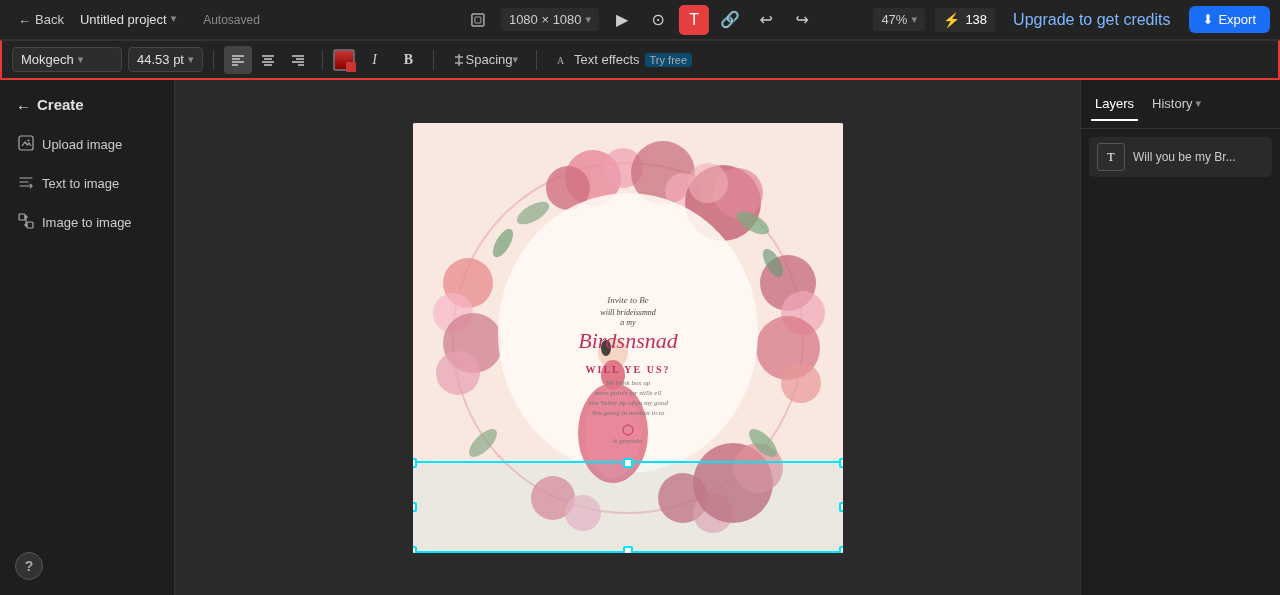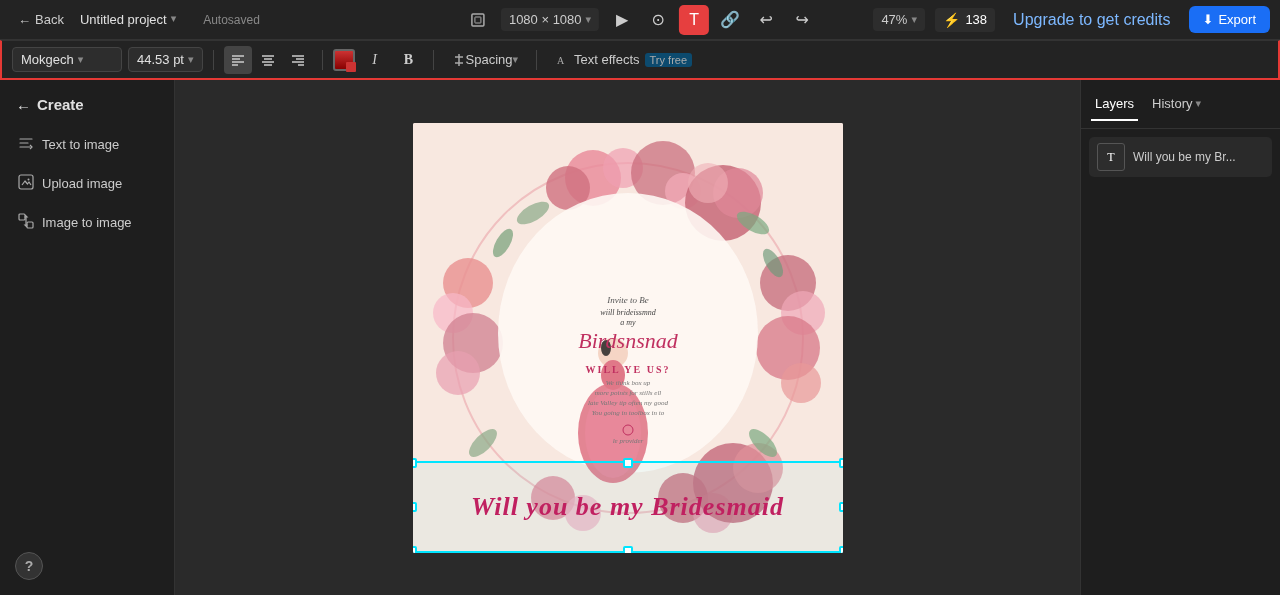--- a/index.html
+++ b/index.html
@@ -418,36 +418,36 @@
 
   <div class="left-sidebar">
     <div class="sidebar-header">
       <span>←</span>
       <span>Create</span>
     </div>
 
     <div class="sidebar-item">
       <span class="sidebar-item-icon">
         <svg width="16" height="16" viewBox="0 0 16 16" fill="none">
-            <path d="M2 4h12M2 8h8M2 12h10" stroke="#aaa" stroke-width="1.2" stroke-linecap="round"></path>
-            <path d="M12 10l2 2-2 2" stroke="#aaa" stroke-width="1.2"></path>
-          </svg>
-      </span>
-      <span>Text to image</span>
-    </div>
-
-    <div class="sidebar-item">
-      <span class="sidebar-item-icon">
-        <svg width="16" height="16" viewBox="0 0 16 16" fill="none">
             <rect x="1" y="1" width="14" height="14" rx="2" stroke="#aaa" stroke-width="1.2"></rect>
             <path d="M4 11l3-4 2.5 3 1.5-2 2 3" stroke="#aaa" stroke-width="1.2" stroke-linejoin="round"></path>
             <circle cx="10.5" cy="5.5" r="1" fill="#aaa"></circle>
           </svg>
       </span>
       <span>Upload image</span>
+    </div>
+
+    <div class="sidebar-item">
+      <span class="sidebar-item-icon">
+        <svg width="16" height="16" viewBox="0 0 16 16" fill="none">
+            <path d="M2 4h12M2 8h8M2 12h10" stroke="#aaa" stroke-width="1.2" stroke-linecap="round"></path>
+            <path d="M12 10l2 2-2 2" stroke="#aaa" stroke-width="1.2"></path>
+          </svg>
+      </span>
+      <span>Text to image</span>
     </div>
 
     <div class="sidebar-item">
       <span class="sidebar-item-icon">
         <svg width="16" height="16" viewBox="0 0 16 16" fill="none">
             <rect x="1" y="1" width="6" height="6" rx="1" stroke="#aaa" stroke-width="1.2"></rect>
             <rect x="9" y="9" width="6" height="6" rx="1" stroke="#aaa" stroke-width="1.2"></rect>
             <path d="M7 4h2l-1.5-1.5M9 12H7l1.5 1.5" stroke="#aaa" stroke-width="1.2" stroke-linecap="round"></path>
             <path d="M8 4v8" stroke="#aaa" stroke-width="1.2"></path>
           </svg>
@@ -518,21 +518,20 @@
           <text x="215" y="262" text-anchor="middle" font-family="Georgia, serif" font-size="7" fill="#777" font-style="italic">We think box up</text>
           <text x="215" y="272" text-anchor="middle" font-family="Georgia, serif" font-size="7" fill="#777" font-style="italic">more points for stills ell</text>
           <text x="215" y="282" text-anchor="middle" font-family="Georgia, serif" font-size="7" fill="#777" font-style="italic">late Valley tip often my good</text>
           <text x="215" y="292" text-anchor="middle" font-family="Georgia, serif" font-size="7" fill="#777" font-style="italic">You going in toolbox in to</text>
           <circle cx="215" cy="307" r="5" fill="none" stroke="#c03060" stroke-width="1"></circle>
           <text x="215" y="320" text-anchor="middle" font-family="Georgia, serif" font-size="7" fill="#777" font-style="italic">le provider</text>
         </svg>
 
         
         <div class="canvas-text-overlay" style="position:absolute;bottom:0;left:-3px;right:-3px;height:92px;border:2px solid #00e5ff;background:rgba(0,229,255,0.05);">
-          <span class="canvas-overlay-text" style="font-family:'Georgia',serif;font-size:26px;font-weight:bold;color:#c02060;font-style:italic;">Will you be my Bridesmaid</span>
 
           <div class="handle tl"></div>
           <div class="handle tr"></div>
           <div class="handle bl"></div>
           <div class="handle br"></div>
           <div class="handle lm"></div>
           <div class="handle rm"></div>
           <div class="handle tm"></div>
           <div class="handle bm"></div>
         </div>

